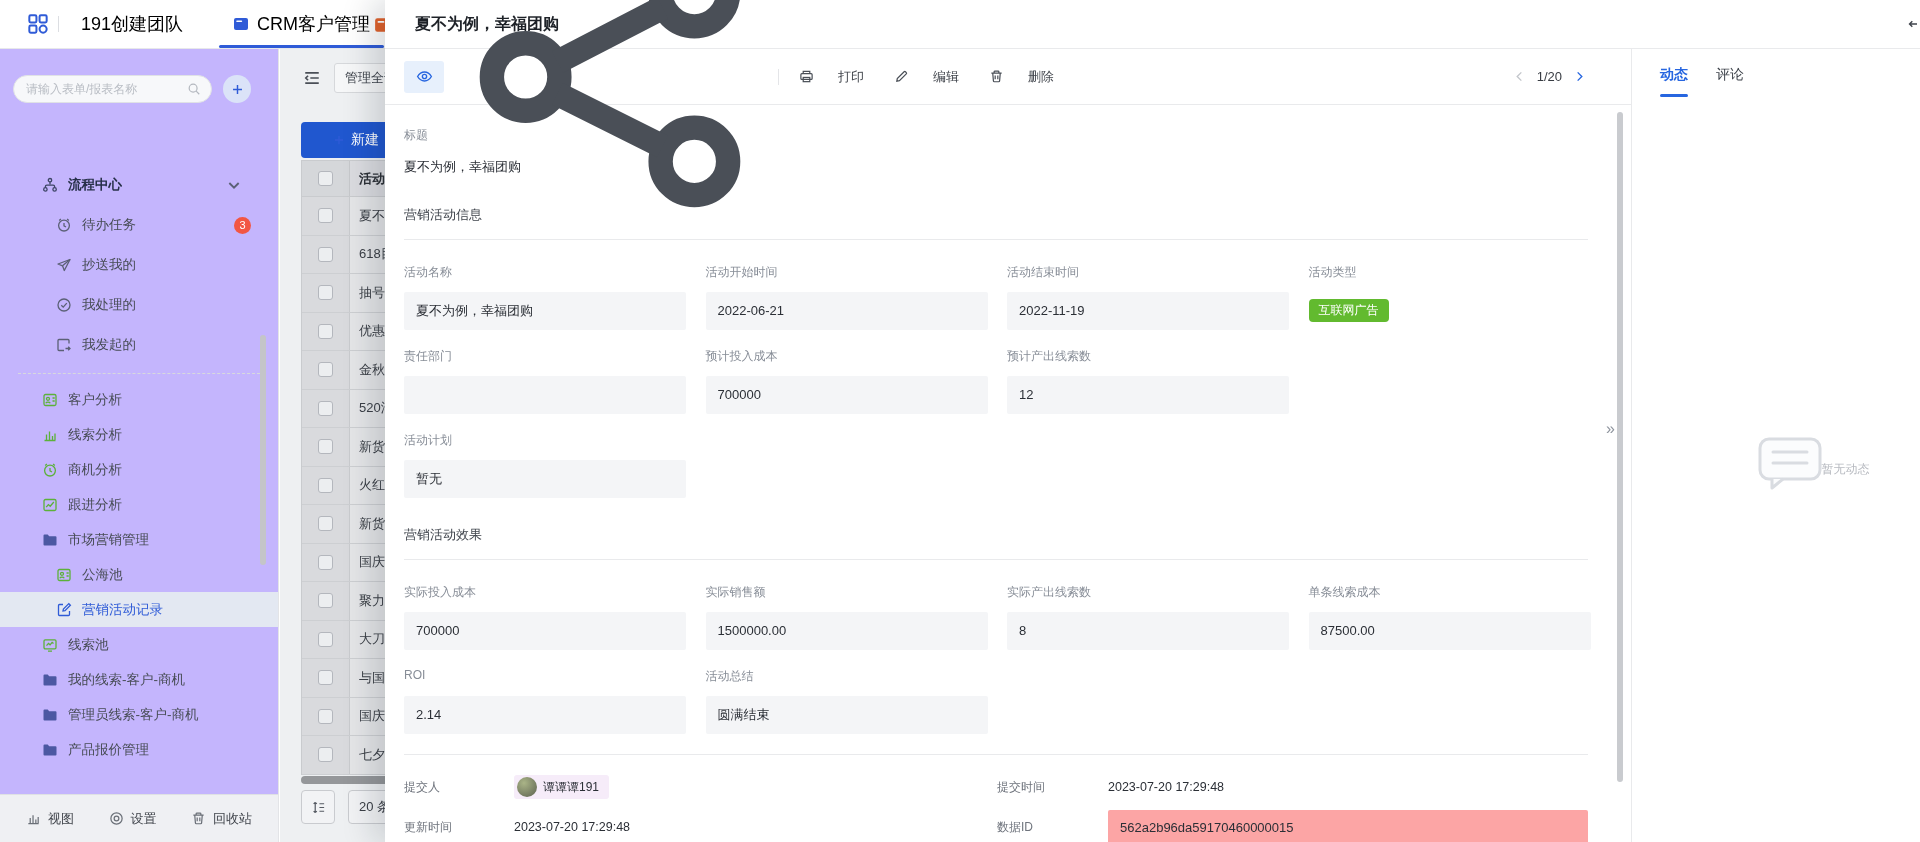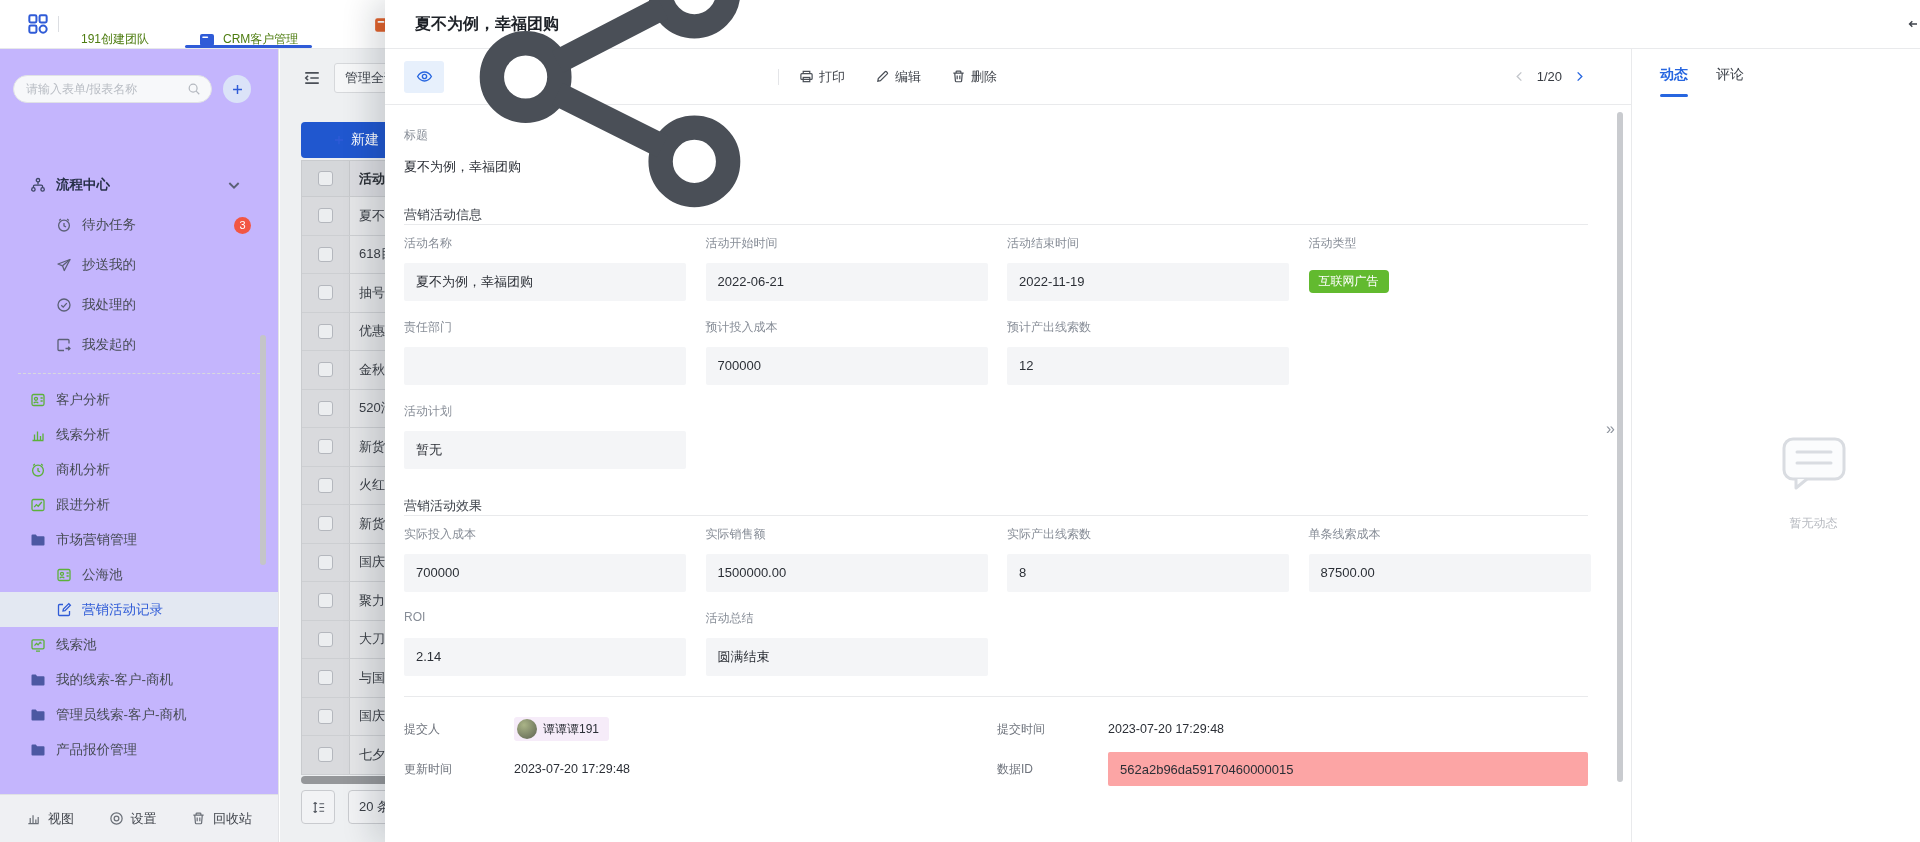--- a/index.html
+++ b/index.html
@@ -4,38 +4,38 @@
 <style>
 *{margin:0;padding:0;box-sizing:border-box}
 html,body{width:1920px;height:842px;overflow:hidden;font-family:"Liberation Sans","DejaVu Sans",sans-serif;background:#fff;color:#333}
 svg{display:block}
 .icn svg{width:100%;height:100%}
 
 
 .topbar{position:absolute;left:0;top:0;width:100%;height:49px;background:#fff;border-bottom:1px solid #e7e8ea;display:flex;align-items:center;z-index:1}
 .apps-btn{margin-left:28px;width:20px;height:20px;cursor:pointer}
 .tb-divider{width:1px;height:16px;background:#dcdee2;margin:0 12px 0 10px}
-.tb-tab{display:flex;align-items:flex-end;gap:8px;font-size:12px;color:#4d7c0f;height:100%;position:relative;cursor:pointer}
+.tb-tab{display:flex;align-items:center;gap:8px;font-size:18px;color:#000000;height:100%;position:relative;cursor:pointer}
 .tb-tab.team{padding:0 10px}
 .tb-tab.app{margin-left:26px;padding:0 14px}
 .tb-tab.app::after{content:'';position:absolute;left:0;right:0;bottom:0;height:3px;background:#2f5bd7;border-radius:2px}
 .tb-icon{width:16px;height:16px}
 .tb-sliver{position:absolute;left:374px;top:16px;width:18px;height:18px}
 
 
 .sidebar{position:absolute;left:0;top:49px;width:279px;bottom:0;background:#c4b5fd;border-right:1px solid #e3e4e7;z-index:1}
 .search-row{display:flex;align-items:center;padding:26px 0 0 13px;gap:11px}
 .search-box{width:199px;height:28px;border:1px solid #e0e2e6;border-radius:14px;background:#f7f8fa;display:flex;align-items:center;padding:0 10px 0 12px}
 .search-box input{flex:1;border:none;outline:none;background:transparent;font-size:12px;color:#555;min-width:0;font-family:inherit}
 .search-box input::placeholder{color:#b9bdc4}
 .search-box .icn{width:14px;height:14px}
 .add-btn{width:28px;height:28px;border-radius:50%;background:#dbe3f8;display:flex;align-items:center;justify-content:center;cursor:pointer}
 .add-btn .icn{width:13px;height:13px}
 .menu{position:absolute;top:116px;left:0;right:0;bottom:48px;overflow:hidden}
-.sb-item{display:flex;align-items:center;height:40px;padding-left:30px;font-size:13.5px;color:#474c55;position:relative;cursor:pointer}
+.sb-item{display:flex;align-items:center;height:40px;padding-left:42px;font-size:13.5px;color:#474c55;position:relative;cursor:pointer}
 .sb-item.small{height:35px}
 .sb-item.lvl1{padding-left:56px}
 .sb-item .icn{width:16px;height:16px;margin-right:10px;color:#5b6076;flex:none}
 .sb-item.green .icn{color:#5cb13a}
 .sb-item.blue .icn{color:#4c58a2}
 .sb-item.group{color:#273049;font-weight:bold}
 .sb-item.selected{background:#e3e8f2;color:#2f5bd7}
 .sb-item.selected .icn{color:#2f5bd7}
 .sb-label{white-space:nowrap;overflow:hidden}
 .sb-badge{position:absolute;right:27px;width:17px;height:17px;border-radius:50%;background:#f25643;color:#fff;font-size:11px;display:flex;align-items:center;justify-content:center}
@@ -76,31 +76,31 @@
 .icn.expand{width:22px;height:14px}
 .icn.close{width:15px;height:15px}
 .ov-body{flex:1;display:flex;min-height:0}
 .detail{width:1247px;flex:none;border-right:1px solid #e9eaec;display:flex;flex-direction:column;position:relative}
 .d-toolbar{height:56px;flex:none;border-bottom:1px solid #e9eaec;display:flex;align-items:center;padding:0 46px 0 19px}
 .eye-btn{width:40px;height:32px;background:#e7f0fc;border-radius:3px;display:flex;align-items:center;justify-content:center;cursor:pointer}
 .eye-btn .icn{width:17px;height:17px}
 .share-btn{margin-left:16px;cursor:pointer}
 .share-btn .icn{width:16px;height:16px;color:#4a4f57}
 .d-sep{width:1px;height:16px;background:#e4e5e8;margin:0 20px 0 18px}
-.tool-btn{display:flex;align-items:center;gap:5px;font-size:13px;color:#41454c;margin-right:30px;cursor:pointer}
+.tool-btn{display:flex;align-items:center;gap:24px;font-size:13px;color:#41454c;margin-right:30px;cursor:pointer}
 .tool-btn .icn{width:15px;height:15px;color:#4a4f57}
 .pager{margin-left:auto;display:flex;align-items:center;gap:12px}
 .pager .icn{width:11px;height:11px;cursor:pointer}
 .pg-prev{color:#c3c6cb}
 .pg-next{color:#2766e0}
 .pg-text{font-size:13px;color:#383c43}
 .d-scroll{flex:1;overflow:hidden;padding:22px 43px 0 19px}
 .t-label{font-size:12px;color:#878d97}
 .t-value{font-size:13px;color:#2b2f36;margin-top:14px}
-.fsection-title{font-size:13px;color:#3f444c;border-bottom:1px solid #e9eaec;margin:28px 0 10px}
+.fsection-title{font-size:13px;color:#3f444c;padding-bottom:15px;border-bottom:1px solid #e9eaec;margin:28px 0 24px}
 .fsection-title.first{margin-top:30px}
 .frow{display:grid;grid-template-columns:repeat(4,282px);column-gap:19.5px;margin-bottom:18px}
 .flabel{font-size:12px;color:#878d97;margin-bottom:13px;height:15px}
 .fbox{height:38px;background:#f4f5f7;border-radius:2px;padding:0 12px;font-size:13px;color:#2b2f36;line-height:38px;overflow:hidden;white-space:nowrap}
 .tag{display:inline-block;background:#62ba2f;color:#fff;font-size:12px;line-height:23px;padding:0 10px;border-radius:4px;margin-top:7px}
 .meta-divider{border-top:1px solid #e9eaec;margin-top:20px}
 .meta{display:grid;grid-template-columns:110px 483px 111px 1fr;margin-top:12px}
 .meta>div{height:40px;display:flex;align-items:center;overflow:hidden}
 .m-label{font-size:12px;color:#6f747d}
 .m-value{font-size:12.5px;color:#2b2f36}
@@ -109,21 +109,21 @@
 .id-box{height:34px;background:#fca5a5;border-radius:2px;display:flex;align-items:center;padding:0 12px;font-size:13px;color:#2b2f36;width:100%}
 .d-vscroll{position:absolute;right:8px;top:63px;width:6px;height:670px;border-radius:3px;background:#c9cbcf;cursor:pointer}
 .collapse-handle{position:absolute;right:16px;top:372px;font-size:16px;color:#8f959e;cursor:pointer;line-height:1}
 
 
 .activity{flex:1;display:flex;flex-direction:column;align-items:center;min-width:0}
 .a-tabs{align-self:stretch;display:flex;gap:28px;padding:0 28px;height:48px;align-items:flex-end}
 .atab{font-size:14px;color:#3d424a;padding-bottom:13px;position:relative;cursor:pointer}
 .atab.active{color:#2766e0;font-weight:bold}
 .atab.active::after{content:'';position:absolute;left:0;right:0;bottom:0;height:3px;background:#2766e0;border-radius:2px}
-.empty{margin-top:340px;display:flex;flex-direction:column;align-items:center}
+.empty{margin-top:340px;display:flex;flex-direction:row;}
 .empty-text{margin-top:24px;font-size:12px;color:#b7bac0}
 </style>
 </head>
 <body>
 
 <div class="topbar">
   <span class="apps-btn icn">
       <svg viewBox="0 0 18 18" fill="none" stroke="#2f5bd7" stroke-width="1.8">
         <rect x="1.2" y="1.2" width="6.4" height="6.4" rx="1.2"></rect>
         <rect x="10.4" y="1.2" width="6.4" height="6.4" rx="1.2"></rect>

